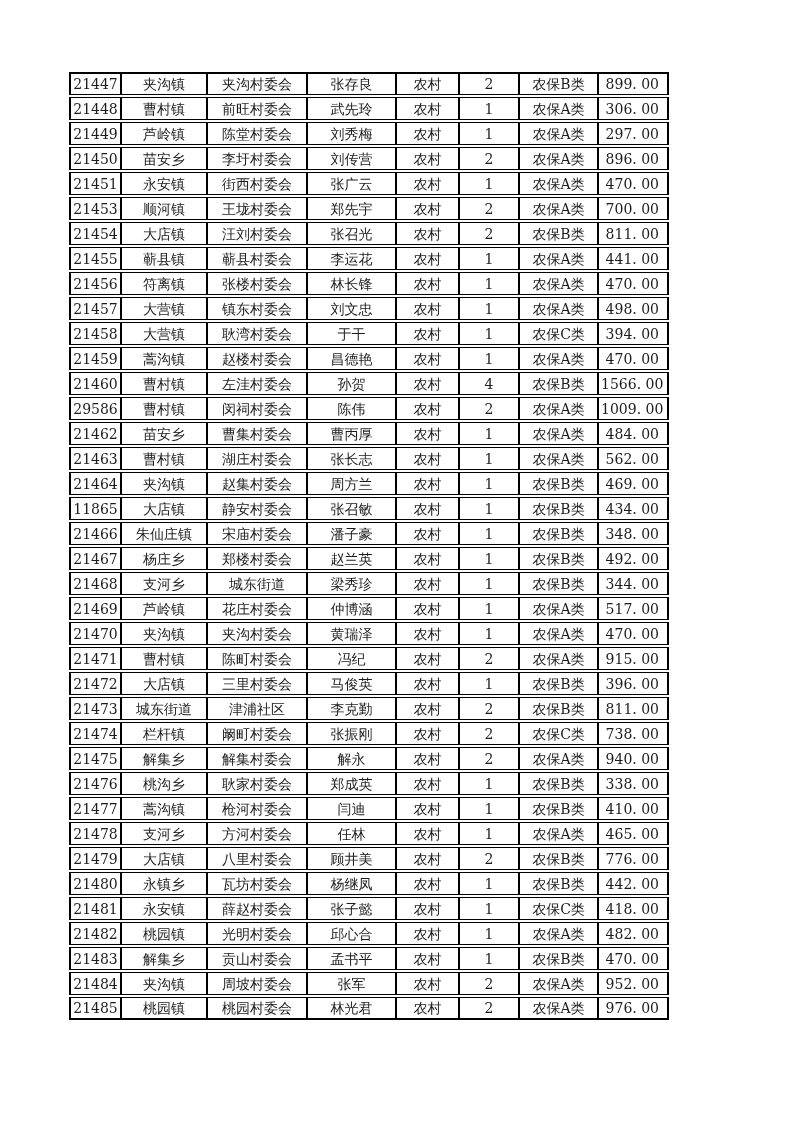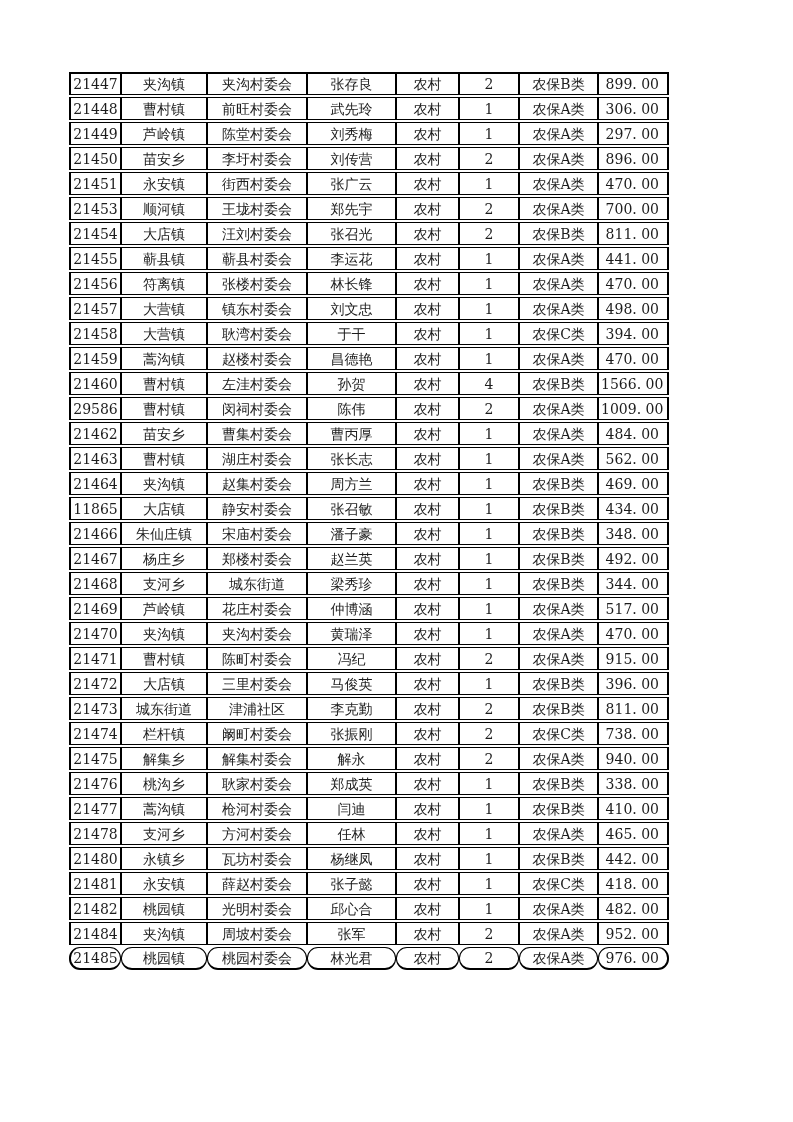--- a/index.html
+++ b/index.html
@@ -38,21 +38,21 @@
     white-space: nowrap;
   }
   table.records td.amount {
     text-align: right;
     padding-right: 8px;
     margin-top: 34px;
   }
   table.records td:first-child { border-left-width: 2px; }
   table.records td:last-child  { border-right-width: 2px; }
   table.records tr:first-child td { border-top-width: 2px; }
-  table.records tr:last-child td  { border-bottom-width: 2px; border-radius: 11px; }
+  table.records tr:last-child td  { border-bottom-width: 2px; }
 </style>
 </head>
 <body>
 
 <div class="page">
   <table class="records">
     <colgroup>
       <col style="width:52px">
       <col style="width:86px">
       <col style="width:100px">
@@ -367,20 +367,30 @@
           <td>21478</td>
           <td>支河乡</td>
           <td>方河村委会</td>
           <td>任林</td>
           <td>农村</td>
           <td>1</td>
           <td>农保A类</td>
           <td class="amount">465. 00</td>
         </tr>
         <tr>
+          <td>21479</td>
+          <td>大店镇</td>
+          <td>八里村委会</td>
+          <td>顾井美</td>
+          <td>农村</td>
+          <td>2</td>
+          <td>农保B类</td>
+          <td class="amount">776. 00</td>
+        </tr>
+        <tr>
           <td>21480</td>
           <td>永镇乡</td>
           <td>瓦坊村委会</td>
           <td>杨继凤</td>
           <td>农村</td>
           <td>1</td>
           <td>农保B类</td>
           <td class="amount">442. 00</td>
         </tr>
         <tr>
@@ -395,20 +405,30 @@
         </tr>
         <tr>
           <td>21482</td>
           <td>桃园镇</td>
           <td>光明村委会</td>
           <td>邱心合</td>
           <td>农村</td>
           <td>1</td>
           <td>农保A类</td>
           <td class="amount">482. 00</td>
+        </tr>
+        <tr>
+          <td>21483</td>
+          <td>解集乡</td>
+          <td>贡山村委会</td>
+          <td>孟书平</td>
+          <td>农村</td>
+          <td>1</td>
+          <td>农保B类</td>
+          <td class="amount">470. 00</td>
         </tr>
         <tr>
           <td>21484</td>
           <td>夹沟镇</td>
           <td>周坡村委会</td>
           <td>张军</td>
           <td>农村</td>
           <td>2</td>
           <td>农保A类</td>
           <td class="amount">952. 00</td>

